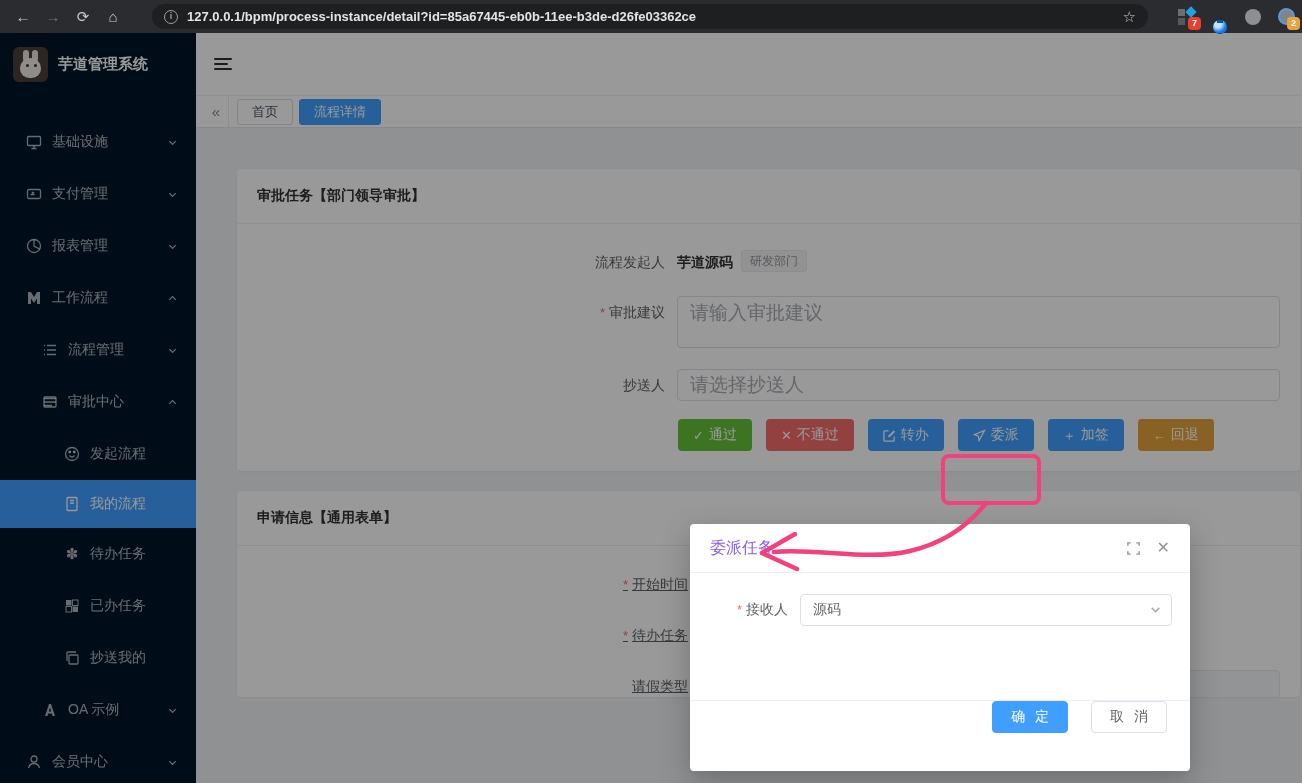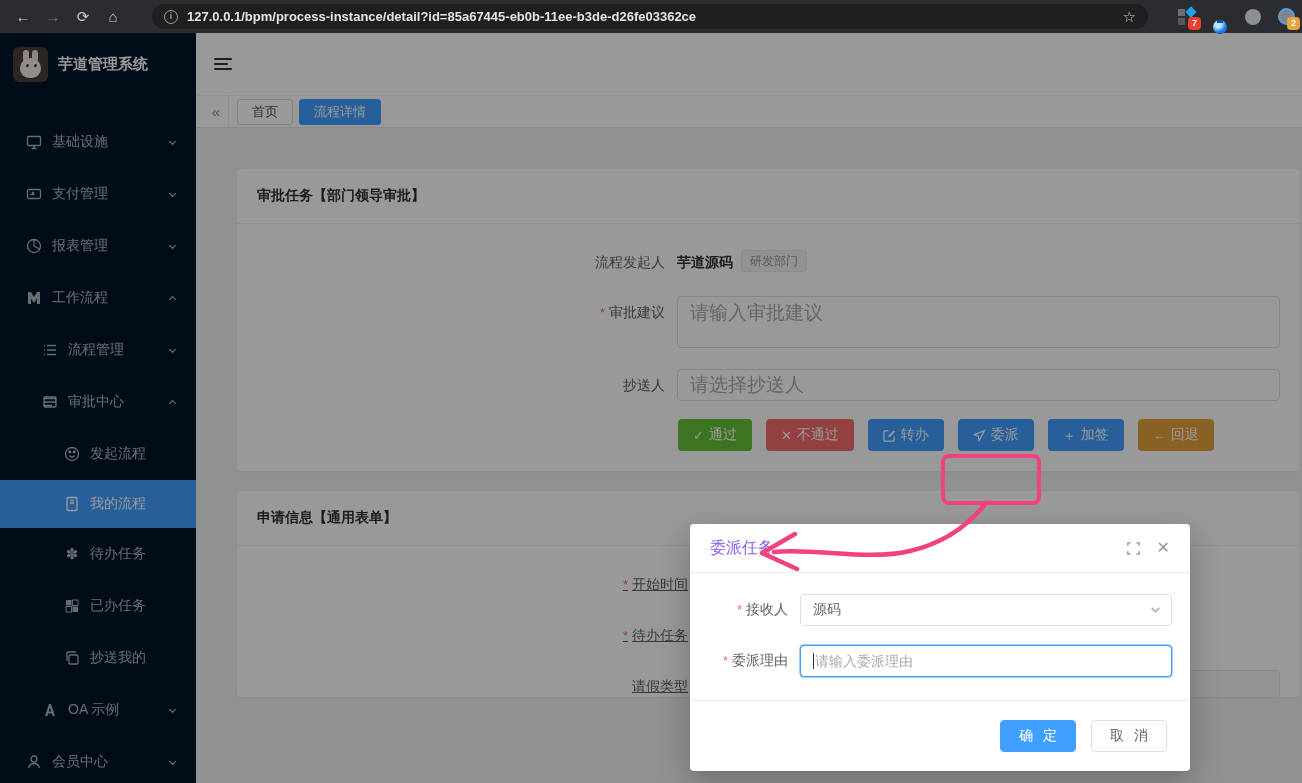--- a/index.html
+++ b/index.html
@@ -105,21 +105,21 @@
   .modal-body { padding:21px 18px 0 10px; }
   .m-row { display:flex; align-items:center; margin-bottom:19px; }
   .m-label { width:100px; flex:none; text-align:right; color:#606266; padding-right:12px; }
   .m-ctrl { flex:1; position:relative; }
   .m-select { height:32px; border:1px solid #dcdfe6; border-radius:4px; display:flex; align-items:center; padding:0 28px 0 12px; color:#606266; cursor:pointer; }
   .m-select .sel-chev { position:absolute; right:10px; top:9px; }
   .m-input-wrap { position:relative; }
   .m-input { width:100%; height:32px; border:1px solid #409eff; box-shadow:0 0 0 0.5px #409eff; border-radius:4px; padding:0 12px 0 14px; font-size:14px; color:#303133; outline:none; font-family:"Liberation Sans", sans-serif; }
   .m-input::placeholder { color:#a8abb2; }
   .caret { position:absolute; left:13px; top:8px; width:1px; height:16px; background:#303133; }
-  .modal-footer { position:absolute; left:0; bottom:0; width:100%; height:71px; border-top:1px solid #ebeef5; display:flex; align-items:center; justify-content:flex-end; gap:15px; padding-right:23px; }
+  .modal-footer { position:absolute; left:0; bottom:0; width:100%; height:71px; border-top:1px solid #ebeef5; display:flex; justify-content:flex-end; gap:23px; padding-right:23px; }
   .mbtn { height:32px; border-radius:4px; font-size:14px; padding:0 15px; cursor:pointer; letter-spacing:3px; text-indent:3px; font-family:"Liberation Sans", sans-serif; }
   .mbtn.confirm { background:#409eff; border:1px solid #409eff; color:#fff; }
   .mbtn.cancel { background:#fff; border:1px solid #dcdfe6; color:#606266; }
 
   
   .anno-rect { position:absolute; left:941px; top:454px; width:100px; height:51px; border:4px solid #f2417c; border-radius:8px; z-index:70; pointer-events:none; }
   .anno-arrow { position:absolute; left:0; top:0; z-index:70; pointer-events:none; }
 </style>
 </head>
 <body>
@@ -409,27 +409,20 @@
         <div class="m-label req">接收人</div>
         <div class="m-ctrl">
           <div class="m-select">
             <span>源码</span>
             <svg class="sel-chev" width="13" height="13" viewBox="0 0 12 12" fill="none" stroke="#a8abb2" stroke-width="1.4">
                 <path d="M2.5 4.5 L6 8 L9.5 4.5"></path>
               </svg>
           </div>
         </div>
       </div>
-      <div class="m-row">
-        <div class="m-label req">委派理由</div>
-        <div class="m-ctrl m-input-wrap">
-          <input class="m-input" placeholder="请输入委派理由" style="">
-          <div class="caret"></div>
-        </div>
-      </div>
     </div>
     <div class="modal-footer">
       <button class="mbtn confirm">确 定</button>
       <button class="mbtn cancel">取 消</button>
     </div>
   </div>
 
   <div class="anno-rect"></div>
   <svg class="anno-arrow" width="1302" height="783" viewBox="0 0 1302 783">
     <path d="M 986 503 C 968 526, 944 543, 910 551 C 868 561, 816 548, 774 552" fill="none" stroke="#f2417c" stroke-width="4.5" stroke-linecap="round"></path>

